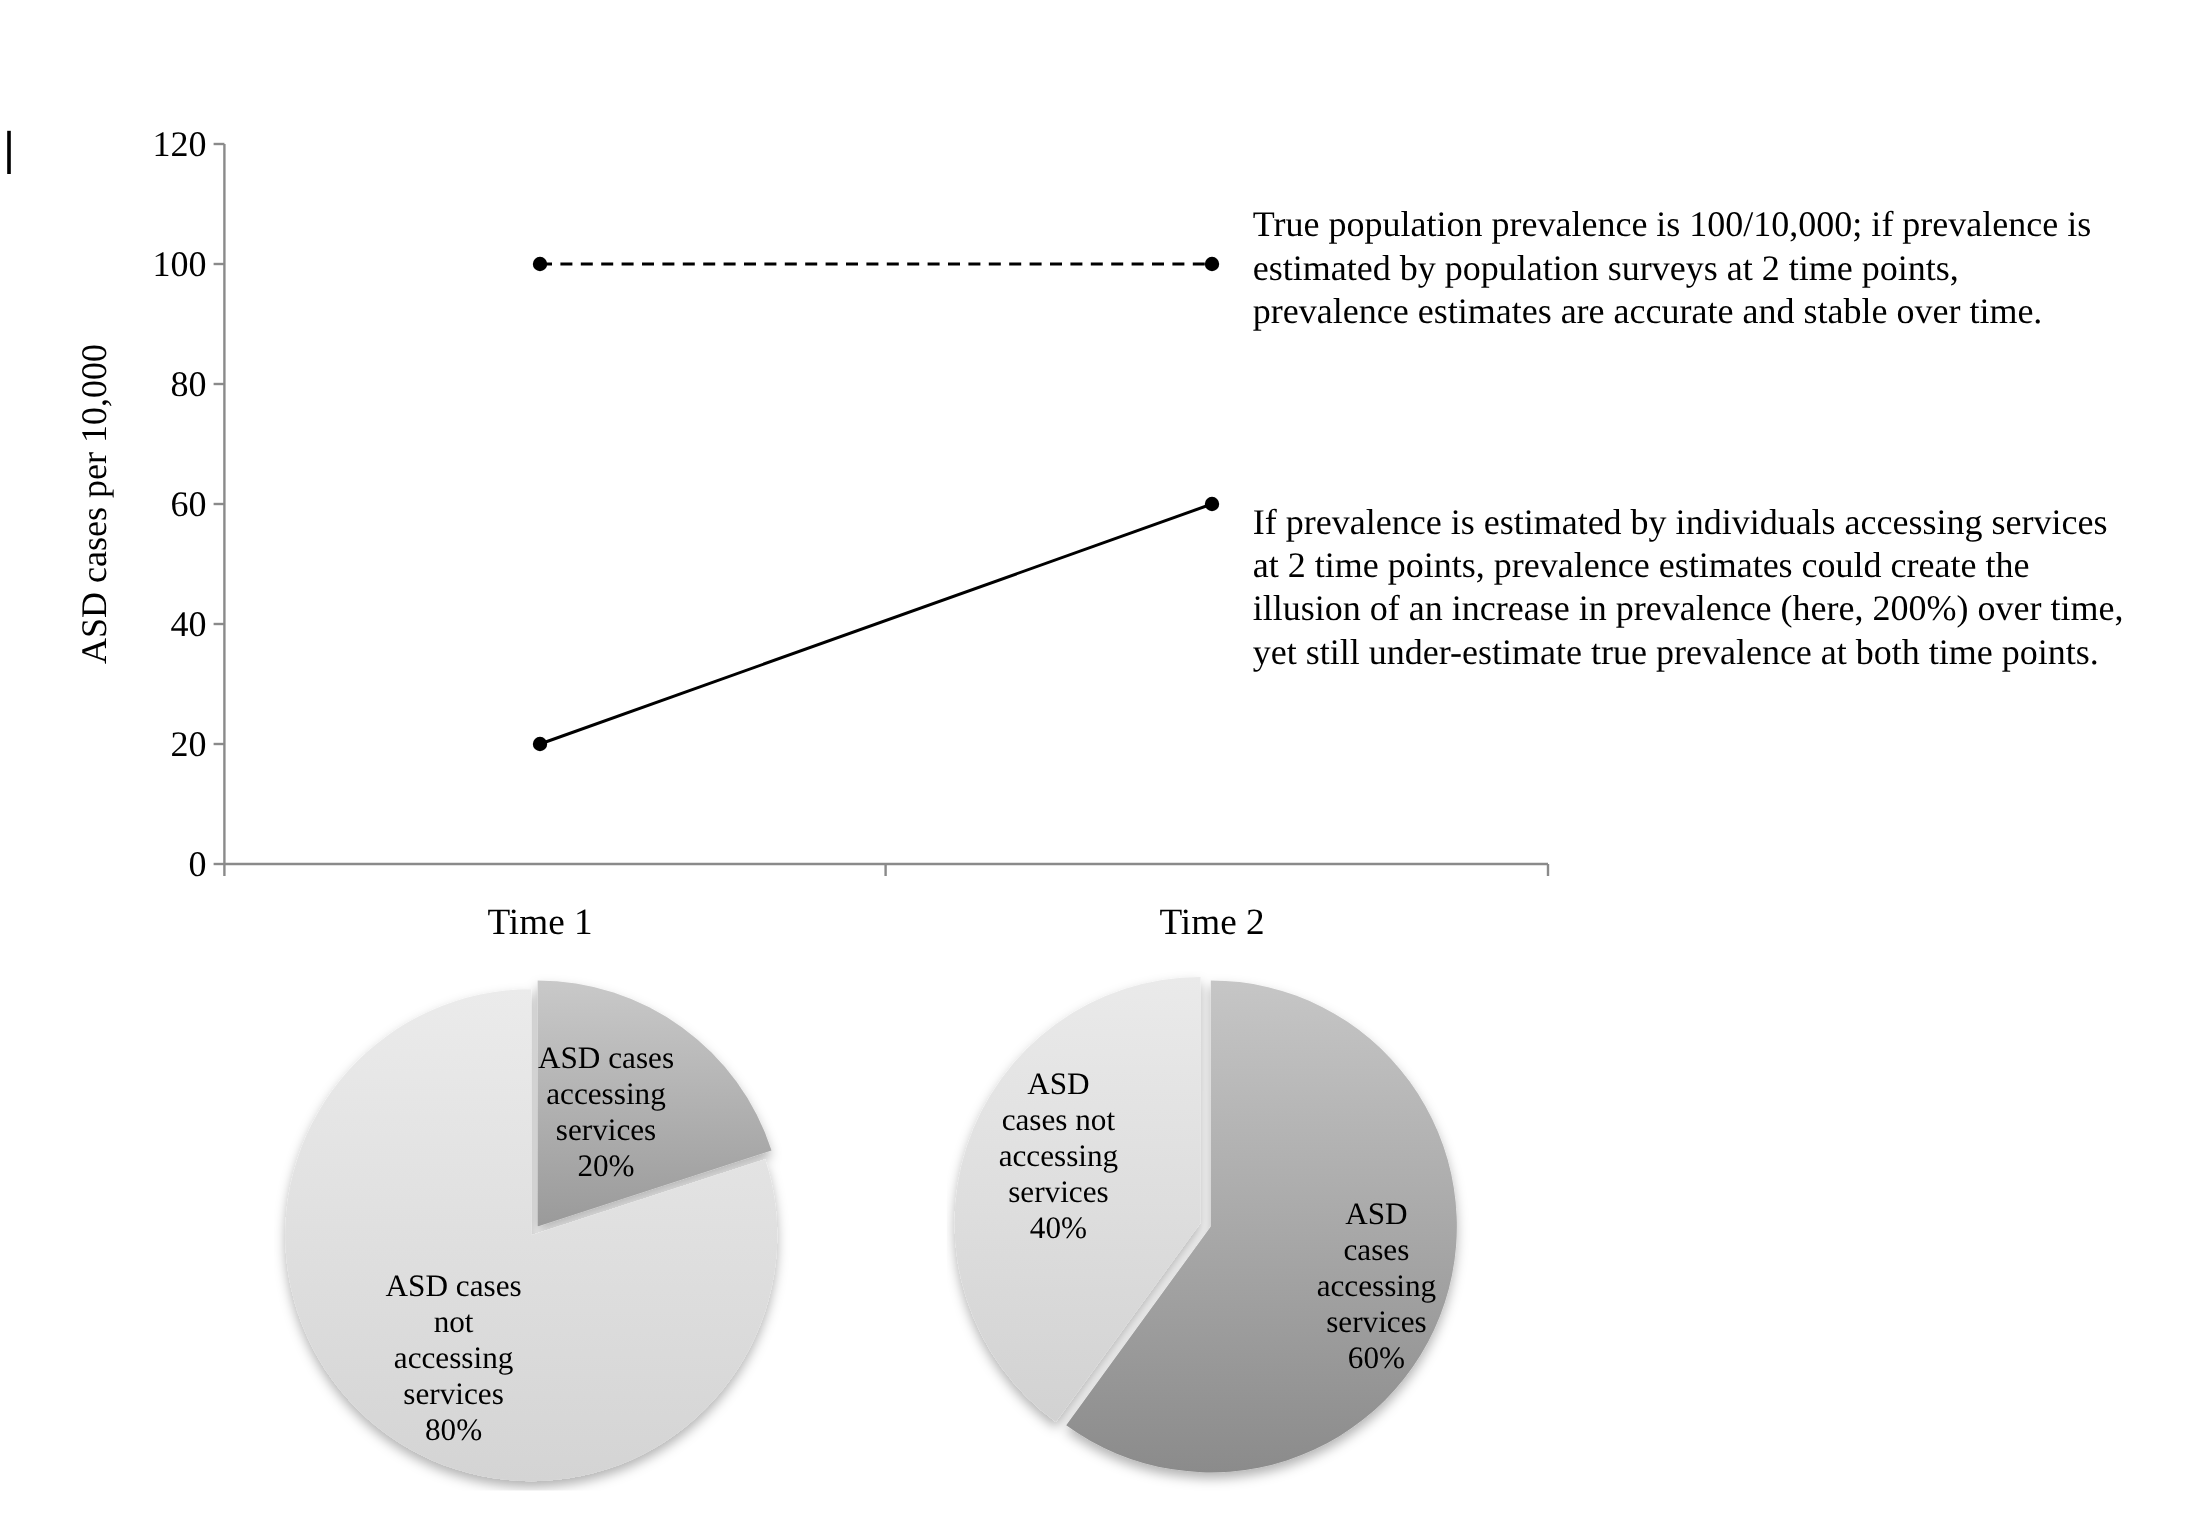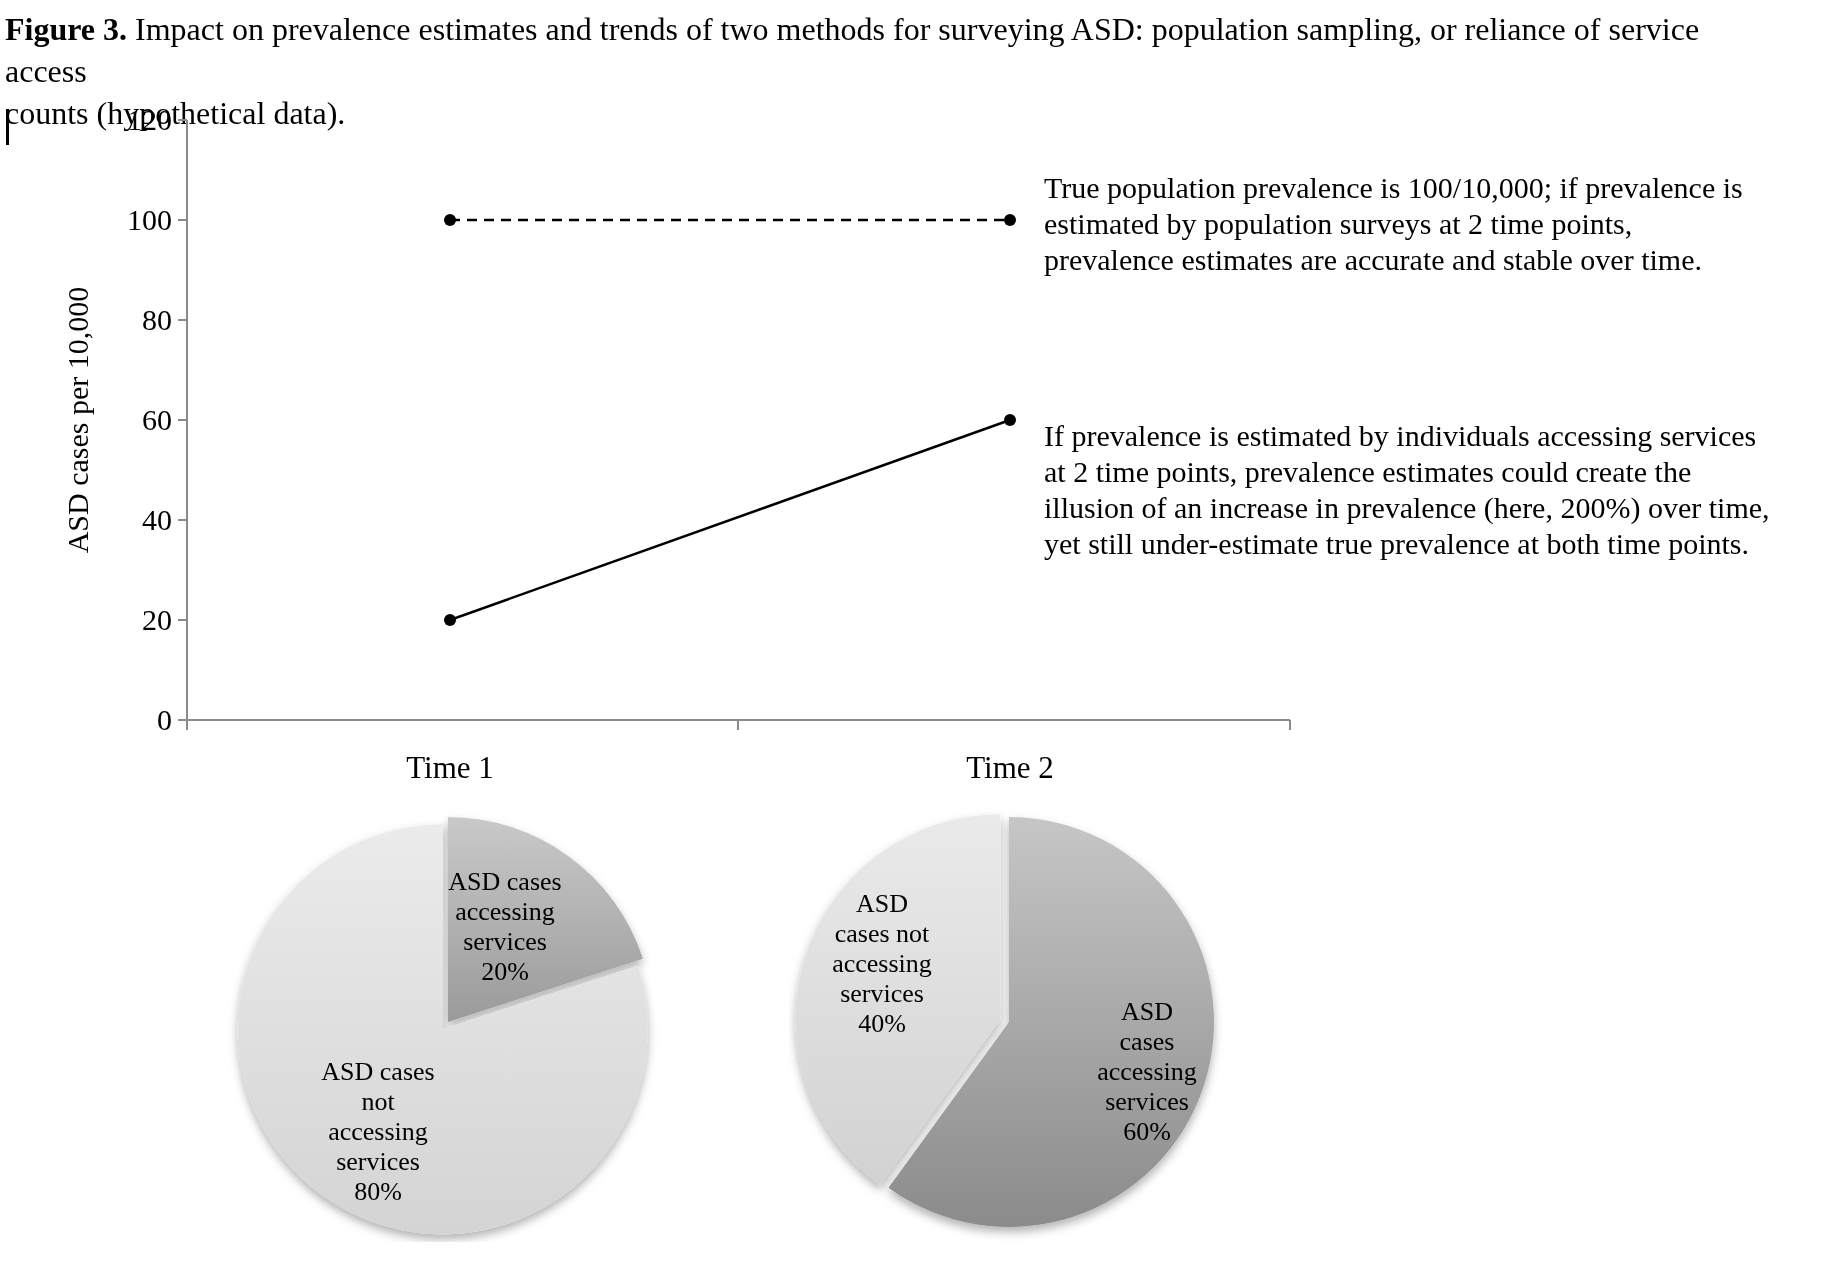--- a/index.html
+++ b/index.html
@@ -12,24 +12,20 @@
   svg text{font-family:"Liberation Serif", serif;fill:#000;}
   .ann{position:absolute;left:1044px;width:800px;font-size:30px;line-height:36px;}
   #annotation-1{top:170px;}
   #annotation-2{top:418px;}
 </style>
 </head>
 <body>
 
 <div id="figure">
 
-  <div id="caption">
-    <div><span class="bold">Figure 3.</span> <span>Impact on prevalence estimates and trends of two methods for surveying ASD: population sampling, or reliance of service access</span></div>
-    <div>counts (hypothetical data).</div>
-  </div>
 
   <div id="text-cursor"></div>
 
   <svg class="chart-svg" style="left:0;top:90px;" width="1340" height="710" viewBox="0 0 1340 710">
 
     <g fill="none" stroke-width="2" stroke="#8a8a8a">
       <line x1="187" y1="30" x2="187" y2="630"></line>
       <line x1="187" y1="630" x2="1290" y2="630"></line>
 
       <g>

